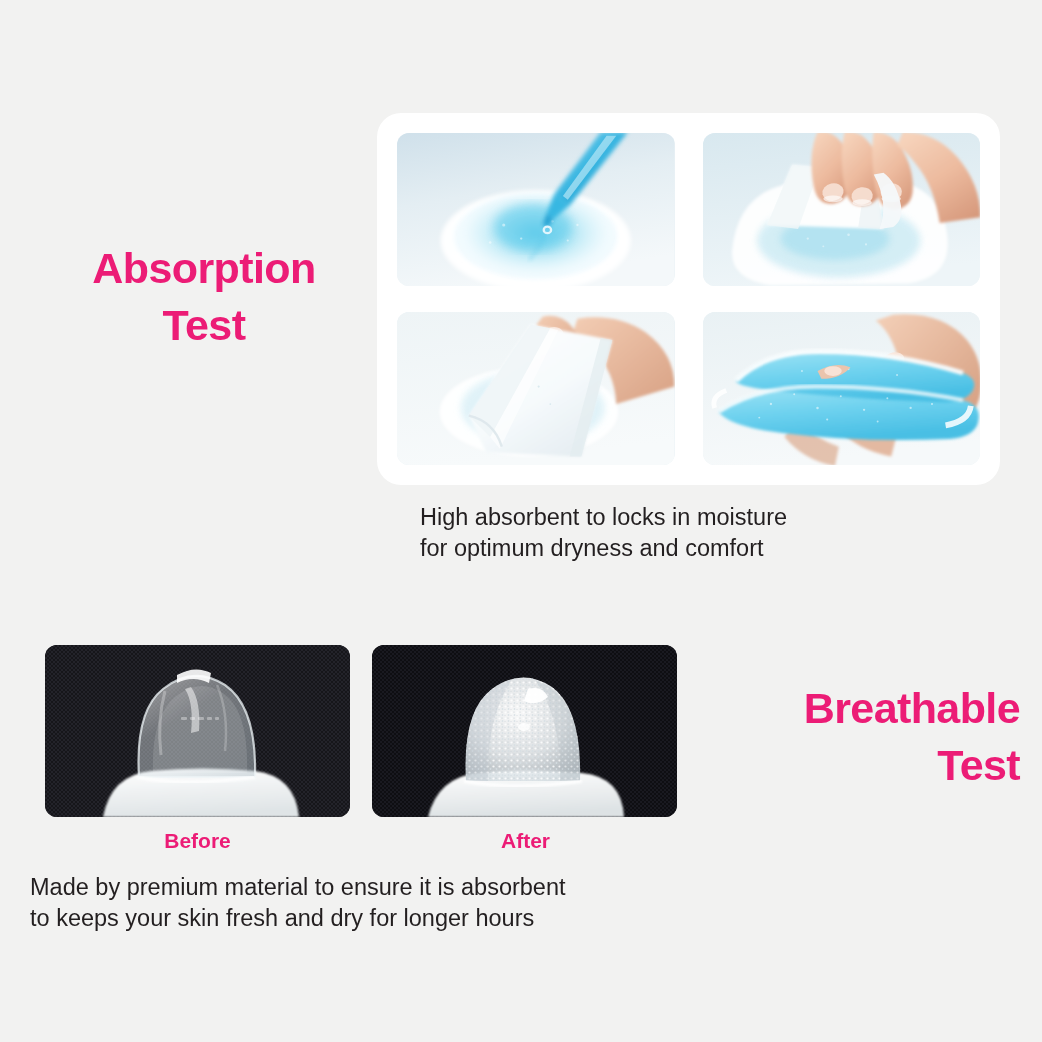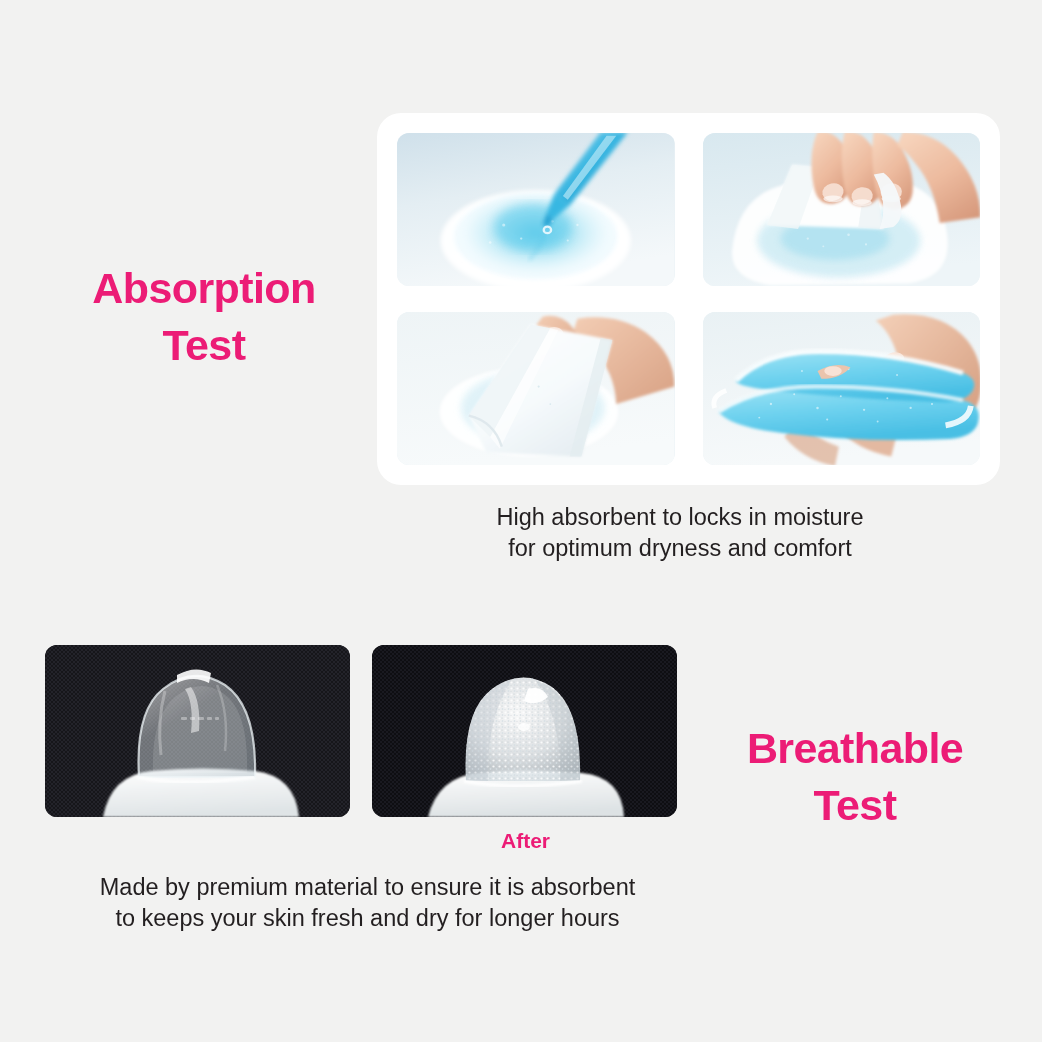--- a/index.html
+++ b/index.html
@@ -27,35 +27,35 @@
     font-size: 43px;
     line-height: 1.32;
     letter-spacing: -0.6px;
     text-align: center;
     white-space: pre-line;
   }
   #absorption-title {
     left: 34px;
     top: 240px;
     width: 340px;
-    margin-top: 20px;
   }
   #breathable-title {
     left: 690px;
-    top: 720px;
+    top: 680px;
     width: 330px;
+    text-align: right;
   }
 
   
   .caption {
     position: absolute;
     color: #231f20;
     font-size: 23.5px;
     line-height: 1.33;
-    text-align: center;
+    text-align: left;
     white-space: pre-line;
   }
   #absorption-caption {
     left: 420px;
     top: 502px;
     width: 520px;
   }
   #breathable-caption {
     left: 30px;
     top: 872px;
@@ -453,20 +453,21 @@
         <path d="M208 136 q2 -70 -28 -92 q-8 -6 -16 -8 q26 40 24 100 z" fill="#aeb8bf" opacity="0.3"></path>
       </g>
 
       <path d="M156 44 q14 -4 20 8 q-12 10 -24 4 z" fill="#ffffff" opacity="0.95"></path>
       <ellipse cx="152" cy="82" rx="6" ry="4" fill="#ffffff" opacity="0.8"></ellipse>
 
       <path d="M92 136 q50 10 118 0" stroke="#ffffff" stroke-width="3.5" fill="none" opacity="0.9" filter="url(#b2soft)"></path>
     </svg>
   </div>
 
+  <div id="bt-label-before" class="bt-label">Before</div>
 
   <div id="bt-label-after" class="bt-label">After</div>
 
   <div id="breathable-title" class="section-title">Breathable
 Test</div>
 
   <div id="breathable-caption" class="caption">Made by premium material to ensure it is absorbent
 to keeps your skin fresh and dry for longer hours</div>
 
 </div>

